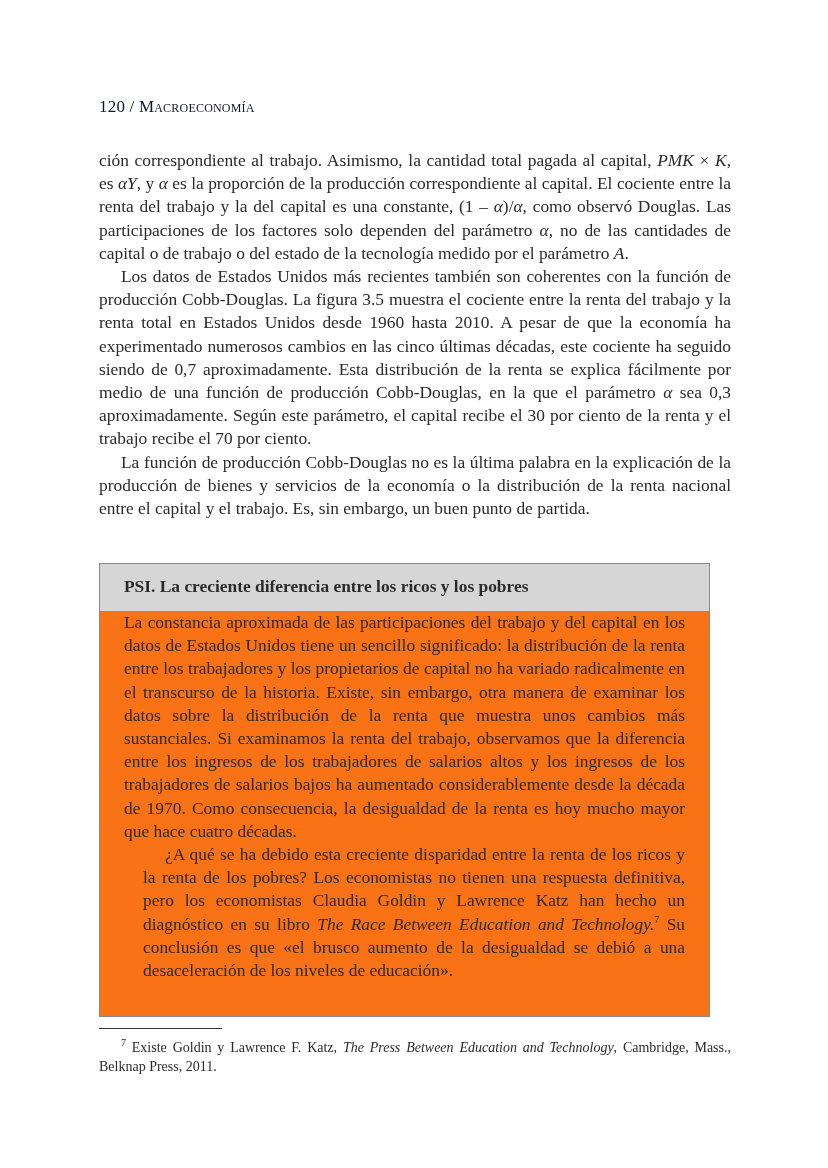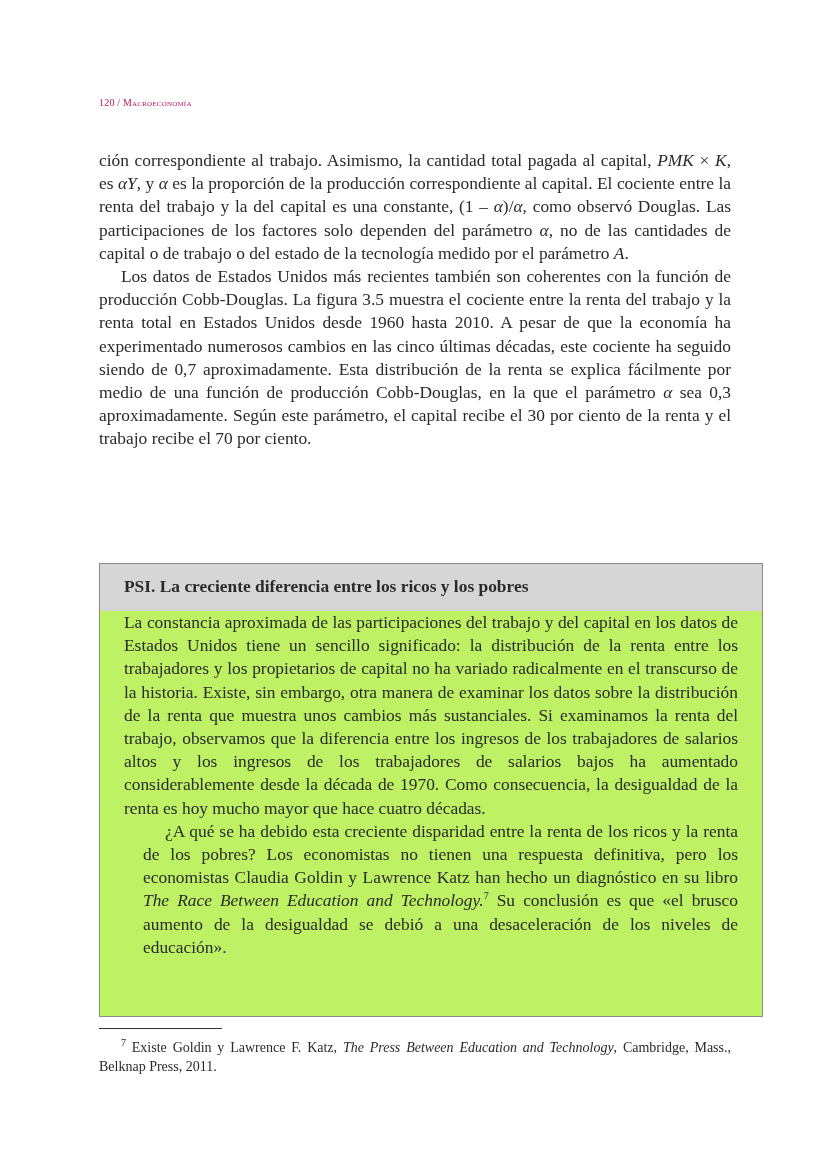--- a/index.html
+++ b/index.html
@@ -3,32 +3,32 @@
 <meta charset="utf-8">
 <style>
   html, body { margin: 0; padding: 0; background: #ffffff; }
   body {
     width: 828px; height: 1168px; position: relative; overflow: hidden;
     font-family: "Liberation Serif", "DejaVu Serif", serif;
     color: #2a2a2a;
   }
   .running-head {
     position: absolute; left: 99px; top: 97px;
-    font-size: 10px; letter-spacing: 0.2px; color: #be185d;
+    font-size: 17px; letter-spacing: 0.2px; color: #0f172a;
   }
   .running-head .sc { font-variant: small-caps; }
   .body-text {
     position: absolute; left: 99px; top: 149px; width: 632px;
     font-size: 17.4px; line-height: 23.2px; text-align: justify;
   }
   .body-text p { margin: 0; }
   .body-text p.indent { text-indent: 22px; }
   .box {
-    position: absolute; left: 99px; top: 563px; width: 664px; height: 454px;
-    border: 1.5px solid #8a8a8a; box-sizing: border-box; background: #bef264;
+    position: absolute; left: 99px; top: 563px; width: 611px; height: 454px;
+    border: 1.5px solid #8a8a8a; box-sizing: border-box; background: #f97316;
   }
   .box-header {
     background: #d6d6d6; height: 47px; box-sizing: border-box;
     padding: 12px 0 0 24px; font-weight: bold; font-size: 17.4px;
   }
   .box-body {
     padding: 0 24px 0 24px; font-size: 17.4px; line-height: 23.2px; text-align: justify;
   }
   .box-body p { margin: 0; }
   .box-body p.indent { text-indent: 22px; margin-left: 19px; }
@@ -44,20 +44,21 @@
   i { font-style: italic; }
 </style>
 </head>
 <body>
 
 <div class="running-head"><span>120</span><span> / </span><span class="sc">Macroeconomía</span></div>
 
 <div class="body-text">
   <p><span>ción correspondiente al trabajo. Asimismo, la cantidad total pagada al capital, </span><i>PMK</i><span> × </span><i>K</i><span>, es </span><i>αY</i><span>, y </span><i>α</i><span> es la proporción de la producción correspondiente al capital. El cociente entre la renta del trabajo y la del capital es una constante, (1 – </span><i>α</i><span>)/</span><i>α</i><span>, como observó Douglas. Las participaciones de los factores solo dependen del parámetro </span><i>α</i><span>, no de las cantidades de capital o de trabajo o del estado de la tecnología medido por el parámetro </span><i>A</i><span>.</span></p>
   <p class="indent"><span>Los datos de Estados Unidos más recientes también son coherentes con la función de producción Cobb-Douglas. La figura 3.5 muestra el cociente entre la renta del trabajo y la renta total en Estados Unidos desde 1960 hasta 2010. A pesar de que la economía ha experimentado numerosos cambios en las cinco últimas décadas, este cociente ha seguido siendo de 0,7 aproximadamente. Esta distribución de la renta se explica fácilmente por medio de una función de producción Cobb-Douglas, en la que el parámetro </span><i>α</i><span> sea 0,3 aproximadamente. Según este parámetro, el capital recibe el 30 por ciento de la renta y el trabajo recibe el 70 por ciento.</span></p>
+  <p class="indent">La función de producción Cobb-Douglas no es la última palabra en la explicación de la producción de bienes y servicios de la economía o la distribución de la renta nacional entre el capital y el trabajo. Es, sin embargo, un buen punto de partida.</p>
 </div>
 
 <div class="box">
   <div class="box-header">PSI. La creciente diferencia entre los ricos y los pobres</div>
   <div class="box-body">
     <p>La constancia aproximada de las participaciones del trabajo y del capital en los datos de Estados Unidos tiene un sencillo significado: la distribución de la renta entre los trabajadores y los propietarios de capital no ha variado radicalmente en el transcurso de la historia. Existe, sin embargo, otra manera de examinar los datos sobre la distribución de la renta que muestra unos cambios más sustanciales. Si examinamos la renta del trabajo, observamos que la diferencia entre los ingresos de los trabajadores de salarios altos y los ingresos de los trabajadores de salarios bajos ha aumentado considerablemente desde la década de 1970. Como consecuencia, la desigualdad de la renta es hoy mucho mayor que hace cuatro décadas.</p>
     <p class="indent"><span>¿A qué se ha debido esta creciente disparidad entre la renta de los ricos y la renta de los pobres? Los economistas no tienen una respuesta definitiva, pero los economistas Claudia Goldin y Lawrence Katz han hecho un diagnóstico en su libro </span><i>The Race Between Education and Technology.</i><sup>7</sup><span> Su conclusión es que «el brusco aumento de la desigualdad se debió a una desaceleración de los niveles de educación».</span></p>
   </div>
 </div>
 

